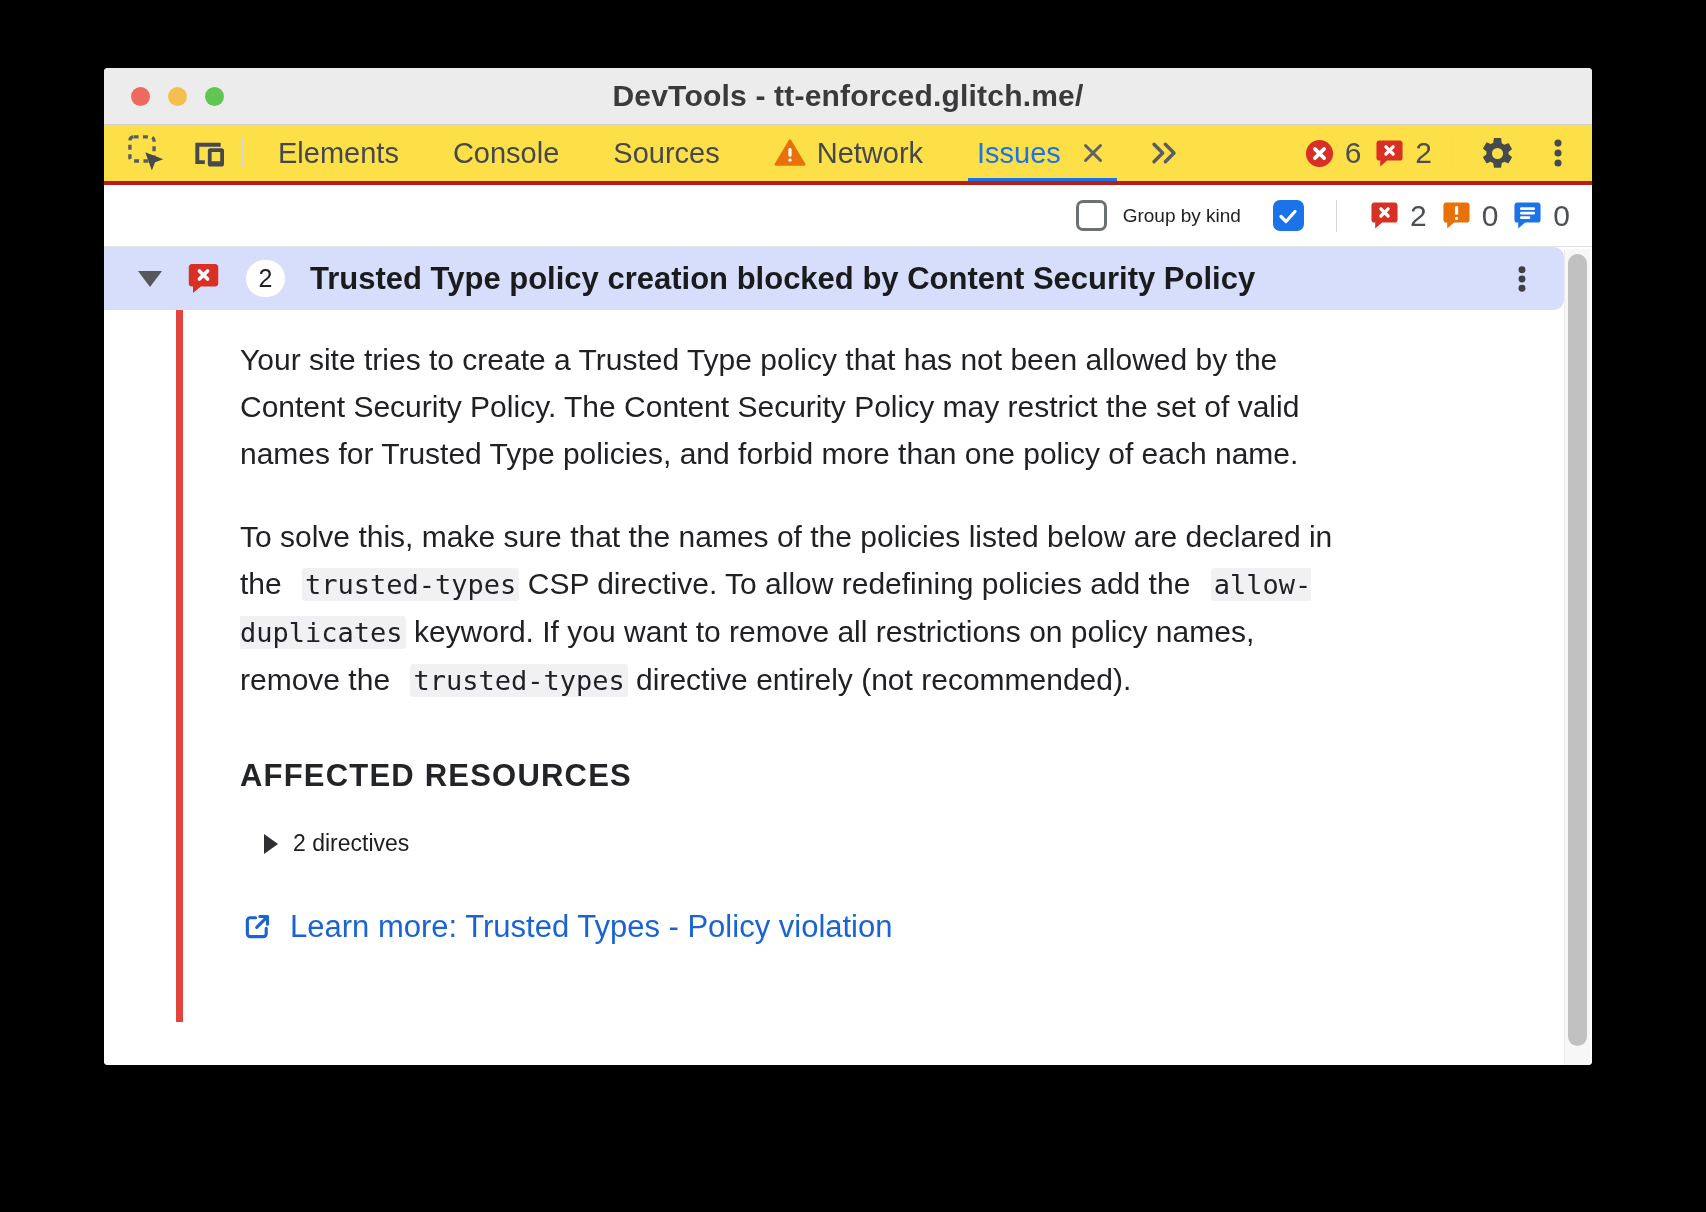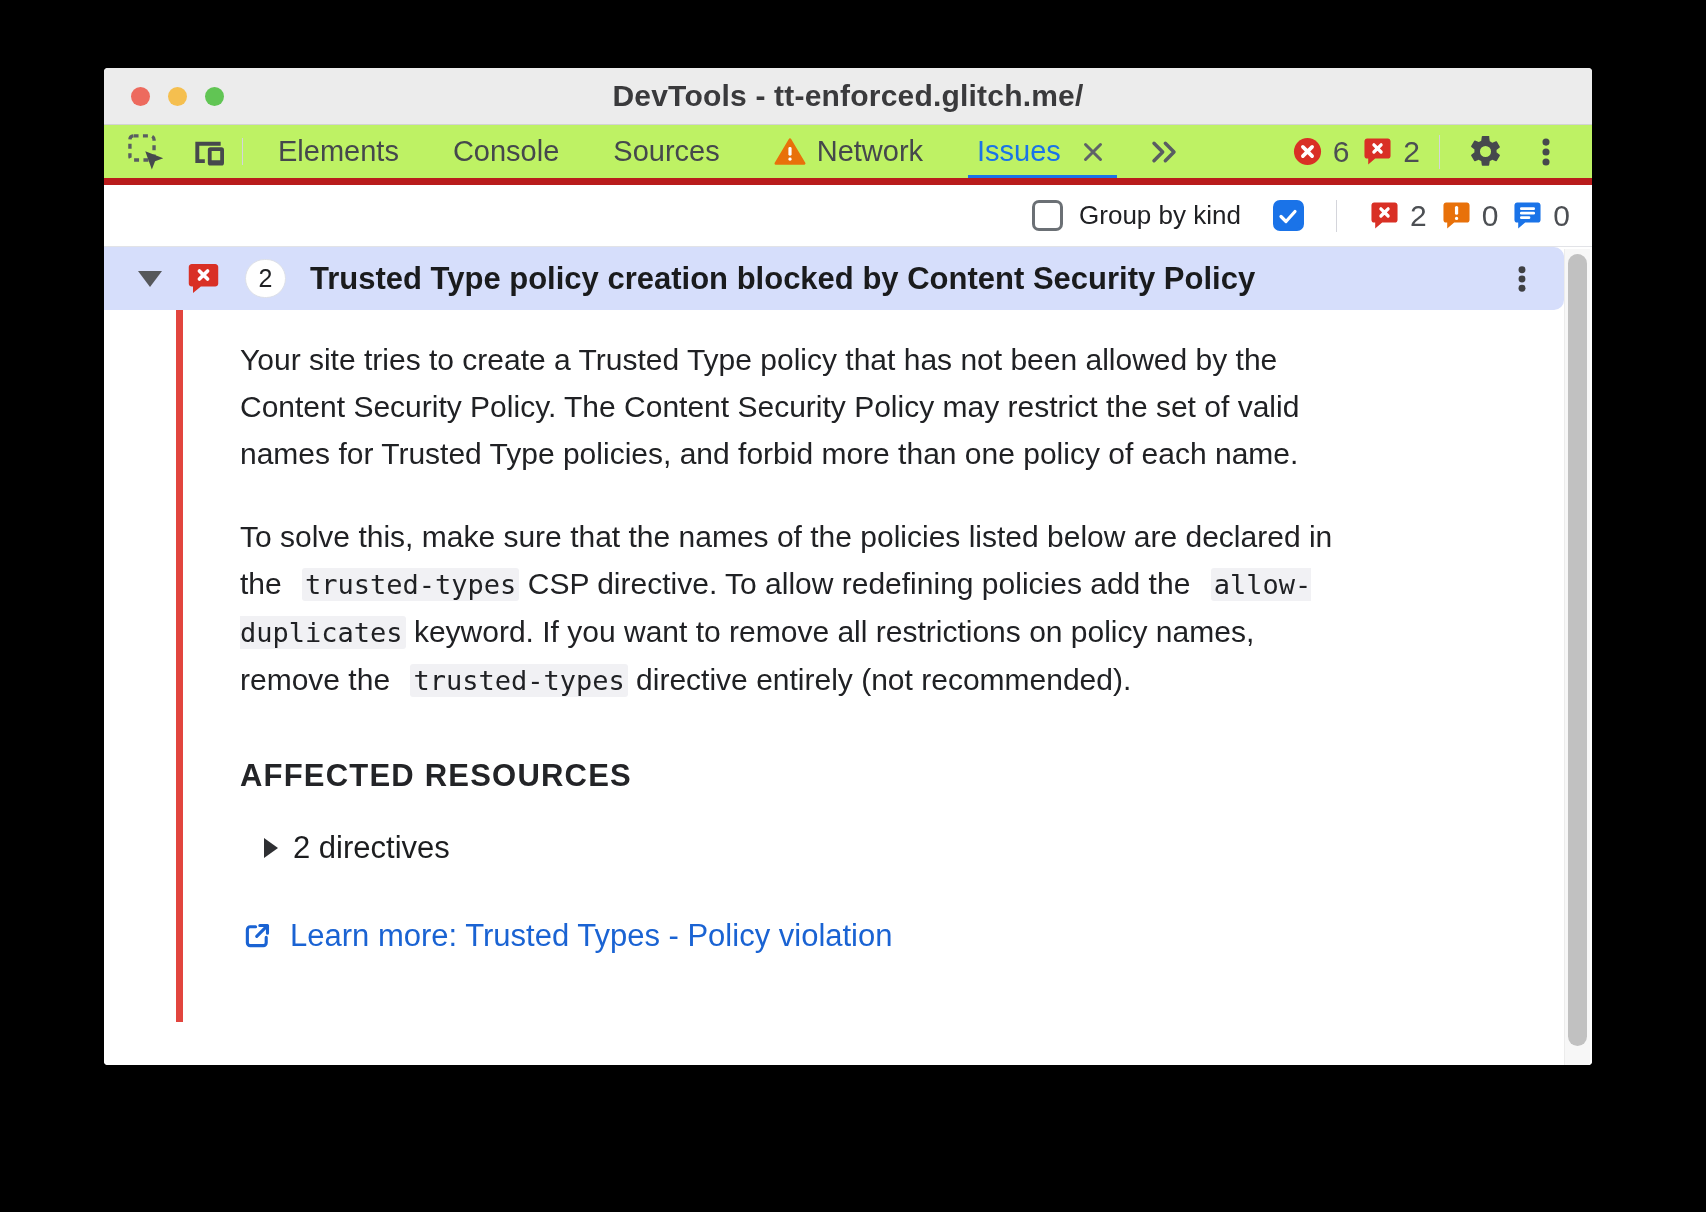--- a/index.html
+++ b/index.html
@@ -23,22 +23,22 @@
   }
   .traffic { position:absolute; left:27px; top:0; bottom:0; display:flex; align-items:center; gap:18px; }
   .light { width:19px; height:19px; border-radius:50%; }
   .light.red    { background:#ed6a5e; }
   .light.yellow { background:#f5bf4f; }
   .light.green  { background:#61c554; }
   .win-title { font-size:30px; font-weight:700; color:#3a3a3c; letter-spacing:.2px; }
 
   
   .tabbar {
-    flex:none; height:60px; background:#bef264; border-bottom:7px solid #b91c1c;
-    display:flex; align-items:stretch; padding:0 24px 0 16px;
+    flex:none; height:60px; background:#fde047; border-bottom:4px solid #b91c1c;
+    display:flex; align-items:stretch; padding:0 12px 0 16px;
   }
   .tool-group { display:flex; align-items:center; gap:10px; }
   .icon-btn { display:flex; align-items:center; justify-content:center; width:52px; height:100%; cursor:pointer; }
   .vsep { width:1px; background:#d4d5db; margin:13px 8px; }
   .tabs { display:flex; align-items:stretch; }
   .tab {
     display:flex; align-items:center; gap:11px; padding:0 27px;
     font-size:29px; color:#45484c; position:relative; cursor:pointer; white-space:nowrap;
   }
   .tab.active { color:#1a73e8; }
@@ -53,21 +53,21 @@
     display:flex; align-items:center; justify-content:flex-end; gap:32px; padding:0 22px;
   }
   .cb-group { display:flex; align-items:center; gap:16px; cursor:pointer; }
   .cb {
     width:31px; height:31px; border:3px solid #6b7075; border-radius:7px; background:#fff;
     display:flex; align-items:center; justify-content:center; flex:none;
   }
   .cb svg { display:none; }
   .cb.checked { background:#1a73e8; border-color:#1a73e8; }
   .cb.checked svg { display:block; }
-  .cb-label { font-size:26px; color:#202124; }
+  .cb-label { font-size:19px; color:#202124; }
   .filter-badges { display:flex; align-items:center; gap:14px; }
 
   
   .issue-header {
     flex:none; height:63px; background:#d6defb; margin-right:28px;
     border-radius:0 10px 10px 0;
     display:flex; align-items:center; padding-left:34px; gap:24px;
   }
   .tri-down { width:0; height:0; border-left:12px solid transparent; border-right:12px solid transparent; border-top:16px solid #55575b; }
   .count-pill {
@@ -83,21 +83,21 @@
   .stripe { position:absolute; left:72px; top:0; width:7px; height:712px; background:#e2453e; }
   .content p { font-size:30px; line-height:47px; color:#202124; max-width:1190px; }
   .content p + p { margin-top:36px; }
   code.inline {
     font-family:"DejaVu Sans Mono", monospace; font-size:27px;
     background:#f1f1f4; border-radius:3px; padding:1px 3px; color:#202124;margin-left:12px;
   }
   .affected { margin-top:54px; font-size:31px; font-weight:700; letter-spacing:1.2px; color:#232427; }
   .directives { margin-top:36px; margin-left:24px; display:flex; align-items:center; gap:15px; cursor:pointer; }
   .tri-right { width:0; height:0; border-top:10px solid transparent; border-bottom:10px solid transparent; border-left:14px solid #2e2f32; }
-  .directives-label { font-size:31px; color:#1c1d1f; }
+  .directives-label { font-size:23px; color:#1c1d1f; }
   .learn { margin-top:52px; display:flex; align-items:center; gap:16px; }
   .learn a { font-size:31px; color:#1a63d3; text-underline-offset:5px; cursor:pointer; }
 
   
   .scrollbar {
     position:absolute; right:2px; top:181px; bottom:0; width:26px;
     background:#f7f7f7; border-left:1px solid #ececec;
   }
   .thumb { position:absolute; left:3px; top:5px; width:19px; height:792px; background:#c1c1c1; border-radius:10px; }
 </style>

